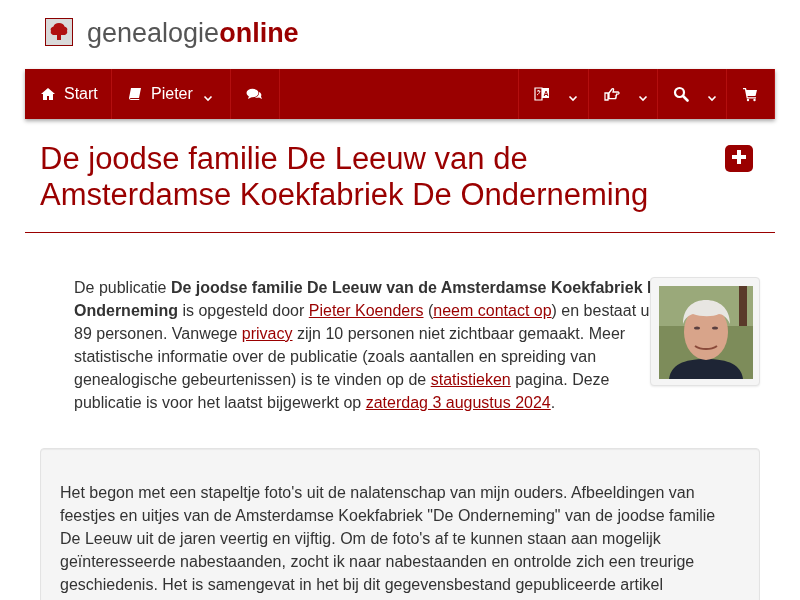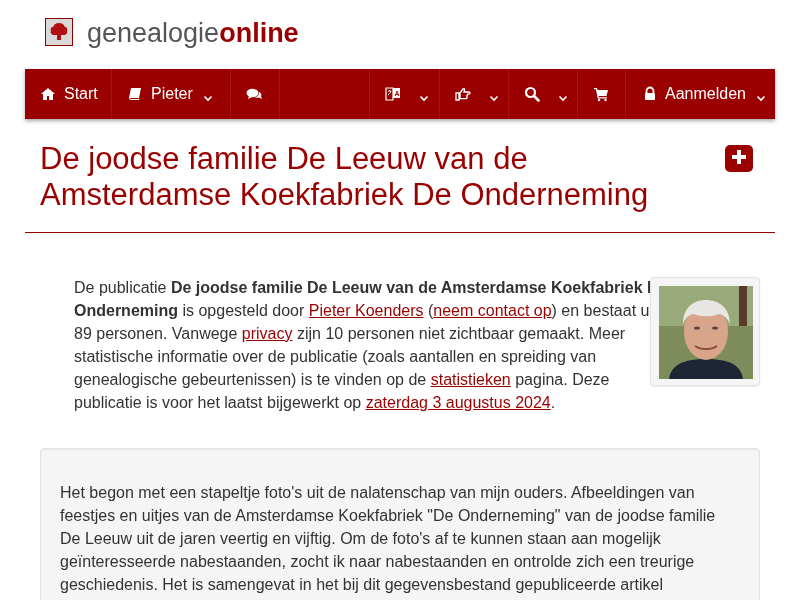--- a/index.html
+++ b/index.html
@@ -114,32 +114,20 @@
   </div>
   <div class="nav-item iconly" style="width:48px">
     <span class="ic">
         <svg viewBox="0 0 16 16">
           <path d="M1 2h3l.5 2H15l-1.5 6H5.5l.3 1.2H14v1.3H4.7L2.9 3.3H1z"></path>
           <circle cx="6" cy="14" r="1.2"></circle>
           <circle cx="12.5" cy="14" r="1.2"></circle>
         </svg>
       </span>
   </div>
-  <div class="nav-item" style="width:149px;border-right:none;padding-left:16px">
-    <span class="ic" style="margin-right:7px">
-        <svg viewBox="0 0 16 16">
-          <path d="M4.5 7V5a3.5 3.5 0 0 1 7 0v2" fill="none" stroke="#fff" stroke-width="1.8"></path>
-          <rect x="3" y="7" width="10" height="7" rx="1"></rect>
-        </svg>
-      </span>
-    <span>Aanmelden</span>
-    <span class="chev"><svg viewBox="0 0 10 10">
-          <path d="M1.5 3.5L5 7l3.5-3.5"></path>
-        </svg></span>
-  </div>
 </nav>
 
 <h1 class="page-title">De joodse familie De Leeuw van de Amsterdamse Koekfabriek De Onderneming</h1>
 <div class="plus-btn">
   <span><svg viewBox="0 0 18 18">
         <path d="M7 2h4v5h5v4h-5v5H7v-5H2V7h5z" fill="#fff"></path>
       </svg></span>
 </div>
 <div class="hr"></div>
 

